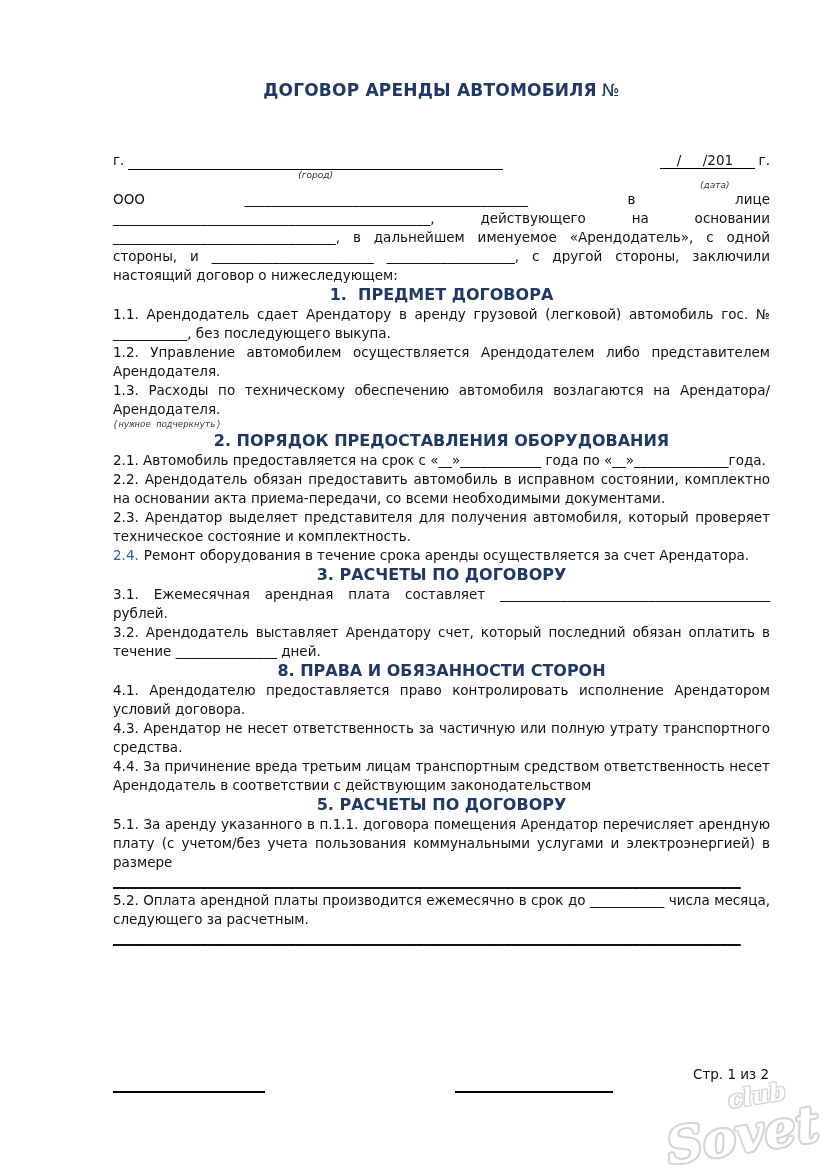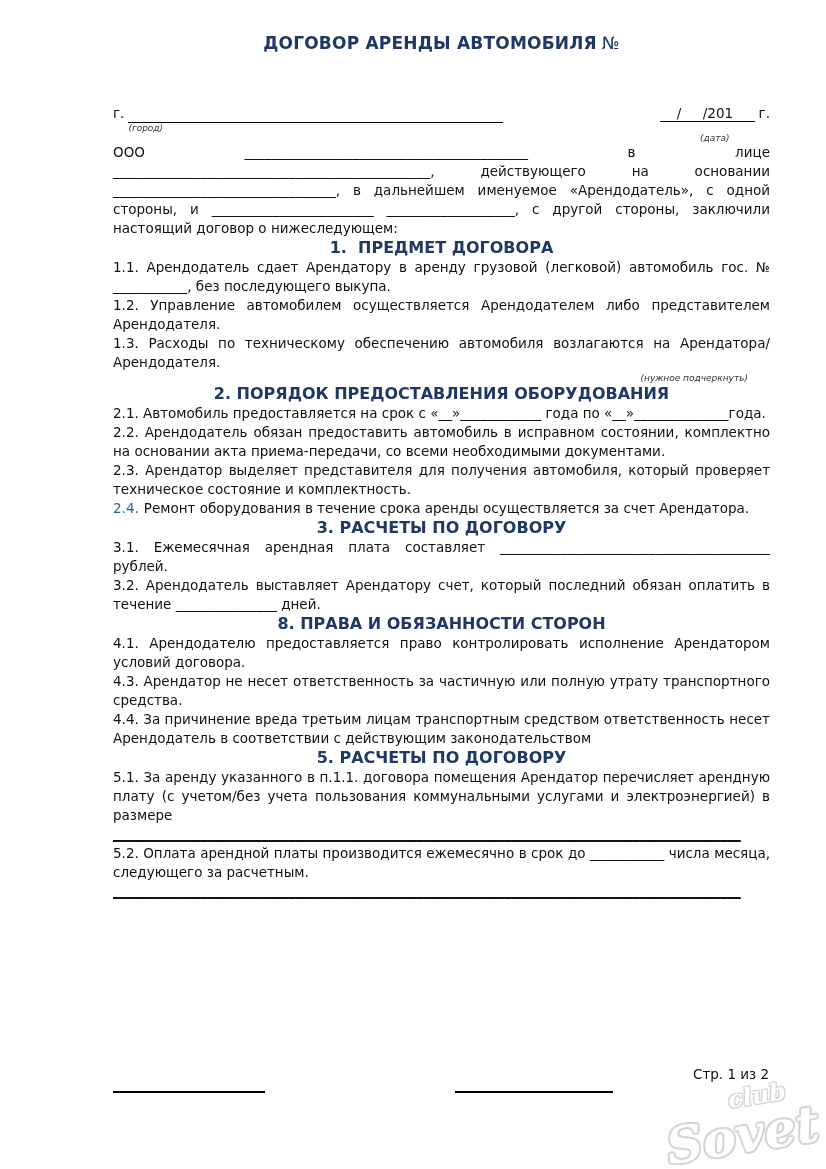--- a/index.html
+++ b/index.html
@@ -9,41 +9,41 @@
     background:#ffffff;
     font-family:"DejaVu Sans", sans-serif;
     font-size:13.5px;
     color:#111;
     overflow:hidden;
   }
   .content {
     position:absolute; left:113px; top:0; width:657px;
   }
   .doc-title {
-    margin:33px 0 0 0;
+    margin:80px 0 0 0;
     text-align:center;
     color:#1f3864;
     font-size:17px;
     font-weight:bold;
     letter-spacing:0.2px;
   }
   .doc-title .no-sign { font-weight:normal; margin-left:5px; }
 
   .city-date-row { display:flex; margin-top:52px; align-items:flex-start; }
   .city-block { display:flex; width:390px; }
   .city-prefix { flex:0 0 auto; padding-right:4px; }
   .city-line {
     flex:1 1 auto; position:relative;
     border-bottom:1px solid #000; height:17px;
   }
   .caption {
     font-size:9px; font-style:italic; color:#333; white-space:nowrap;
   }
   .city-line .caption {
-    position:absolute; left:0; right:0; top:18px; 
+    position:absolute; left:0; right:0; top:18px; text-align:center;
   }
   .date-block { margin-left:auto; text-align:center; }
   .date-underline { border-bottom:1px solid #000; white-space:pre; }
   .date-suffix { margin-left:4px; }
   .date-block .caption { display:block; margin-top:12px; text-align:center; }
 
   p.body { margin:0; text-align:justify; line-height:19px; }
   .intro { margin-top:14px; }
 
   h2.sec {
@@ -51,22 +51,22 @@
     font-size:16px; font-weight:bold; line-height:20px;
   }
   .mt-sec1 { margin-top:11px; }
   .mt-sec2 { margin-top:34px; }
   .mt-sec3 { margin-top:15px; }
   .mt-sec4 { margin-top:16px; }
   .mt-sec5 { margin-top:16px; }
   .mt-p    { margin-top:6px; }
 
   .note-right {
-    margin:0 22px 0 0; text-align:right;
-    font-size:9px; font-style:italic; color:#333; line-height:12px;
+    margin:0 22px 0 0; text-align:left;
+    font-size:9px; font-style:italic; color:#333; line-height:12px;font-family:Liberation Mono, monospace;
   }
   .num-blue { color:#2d5e9e; margin-right:5px; }
 
   .fill-row {
     margin:0; line-height:19px;
     white-space:nowrap; overflow:hidden; width:100%;
     text-align:left;
     text-decoration:underline;
   }
 

